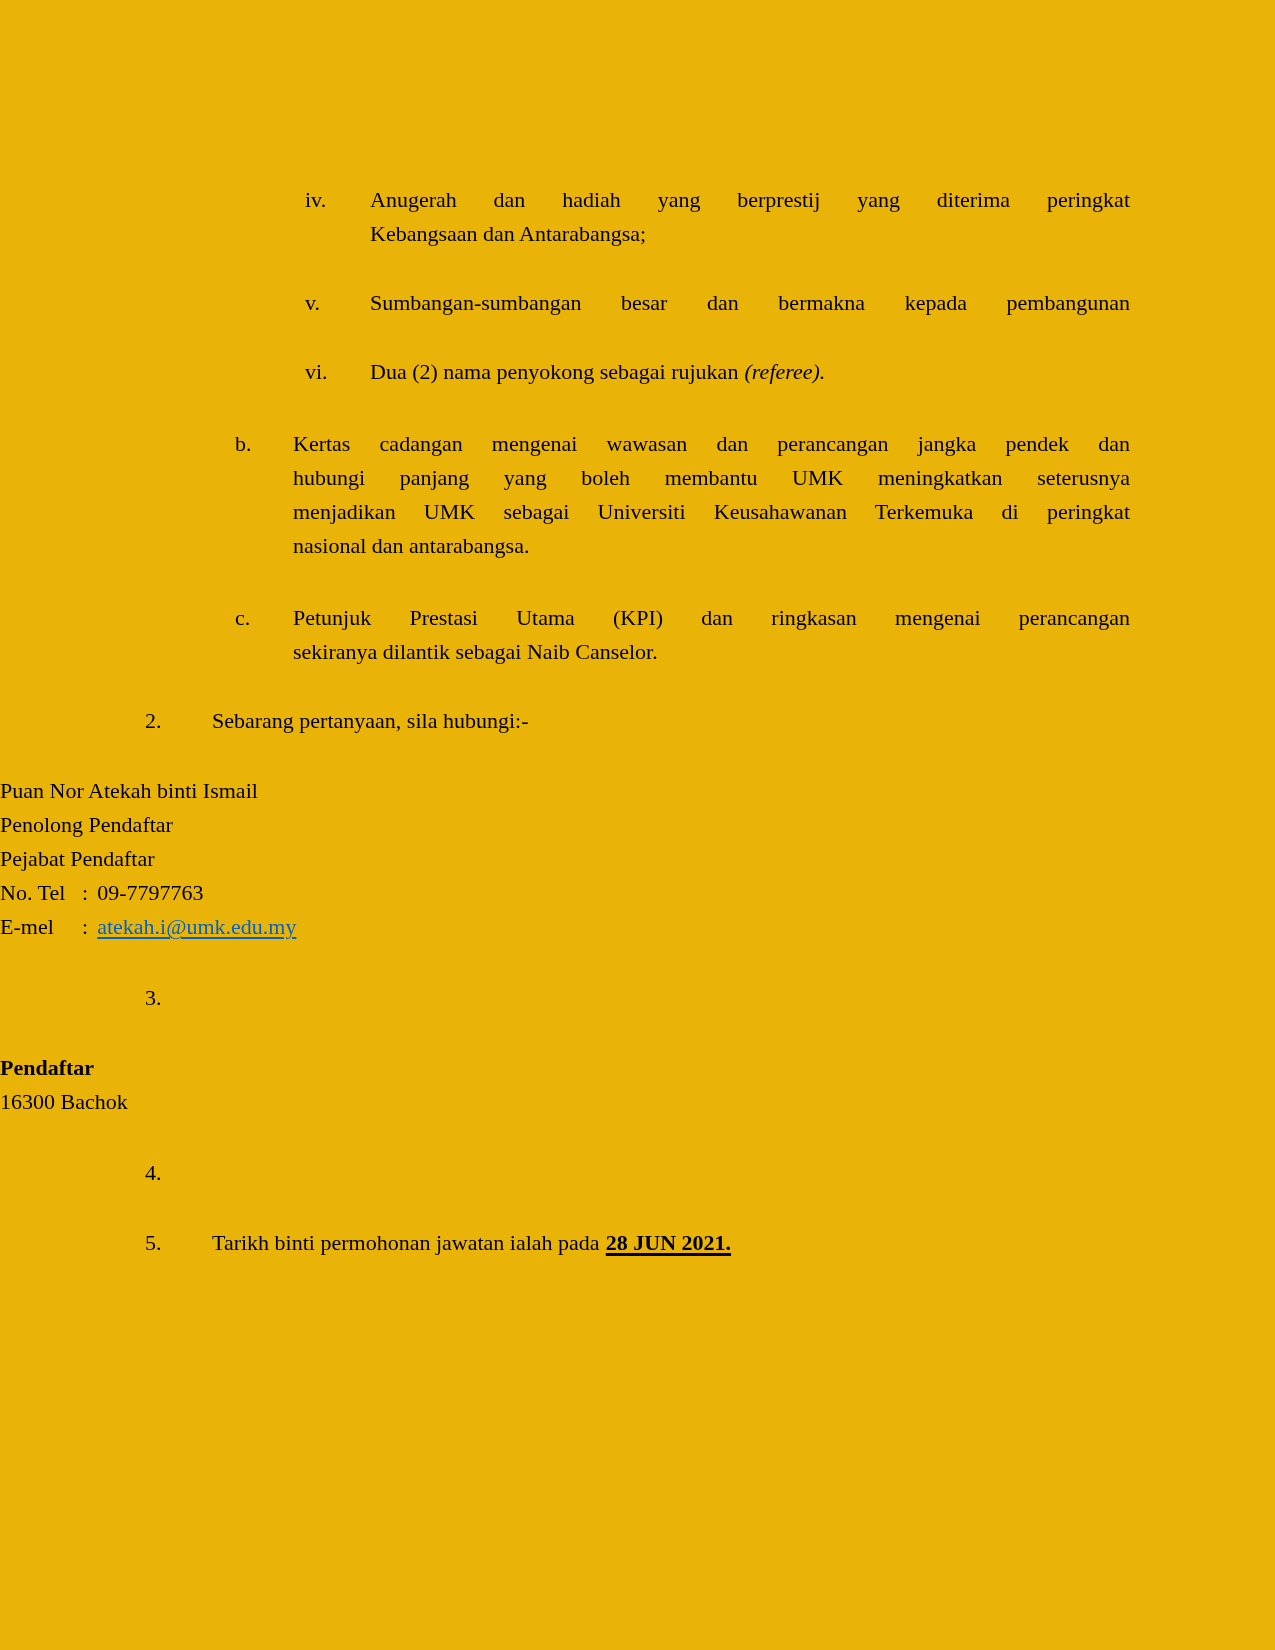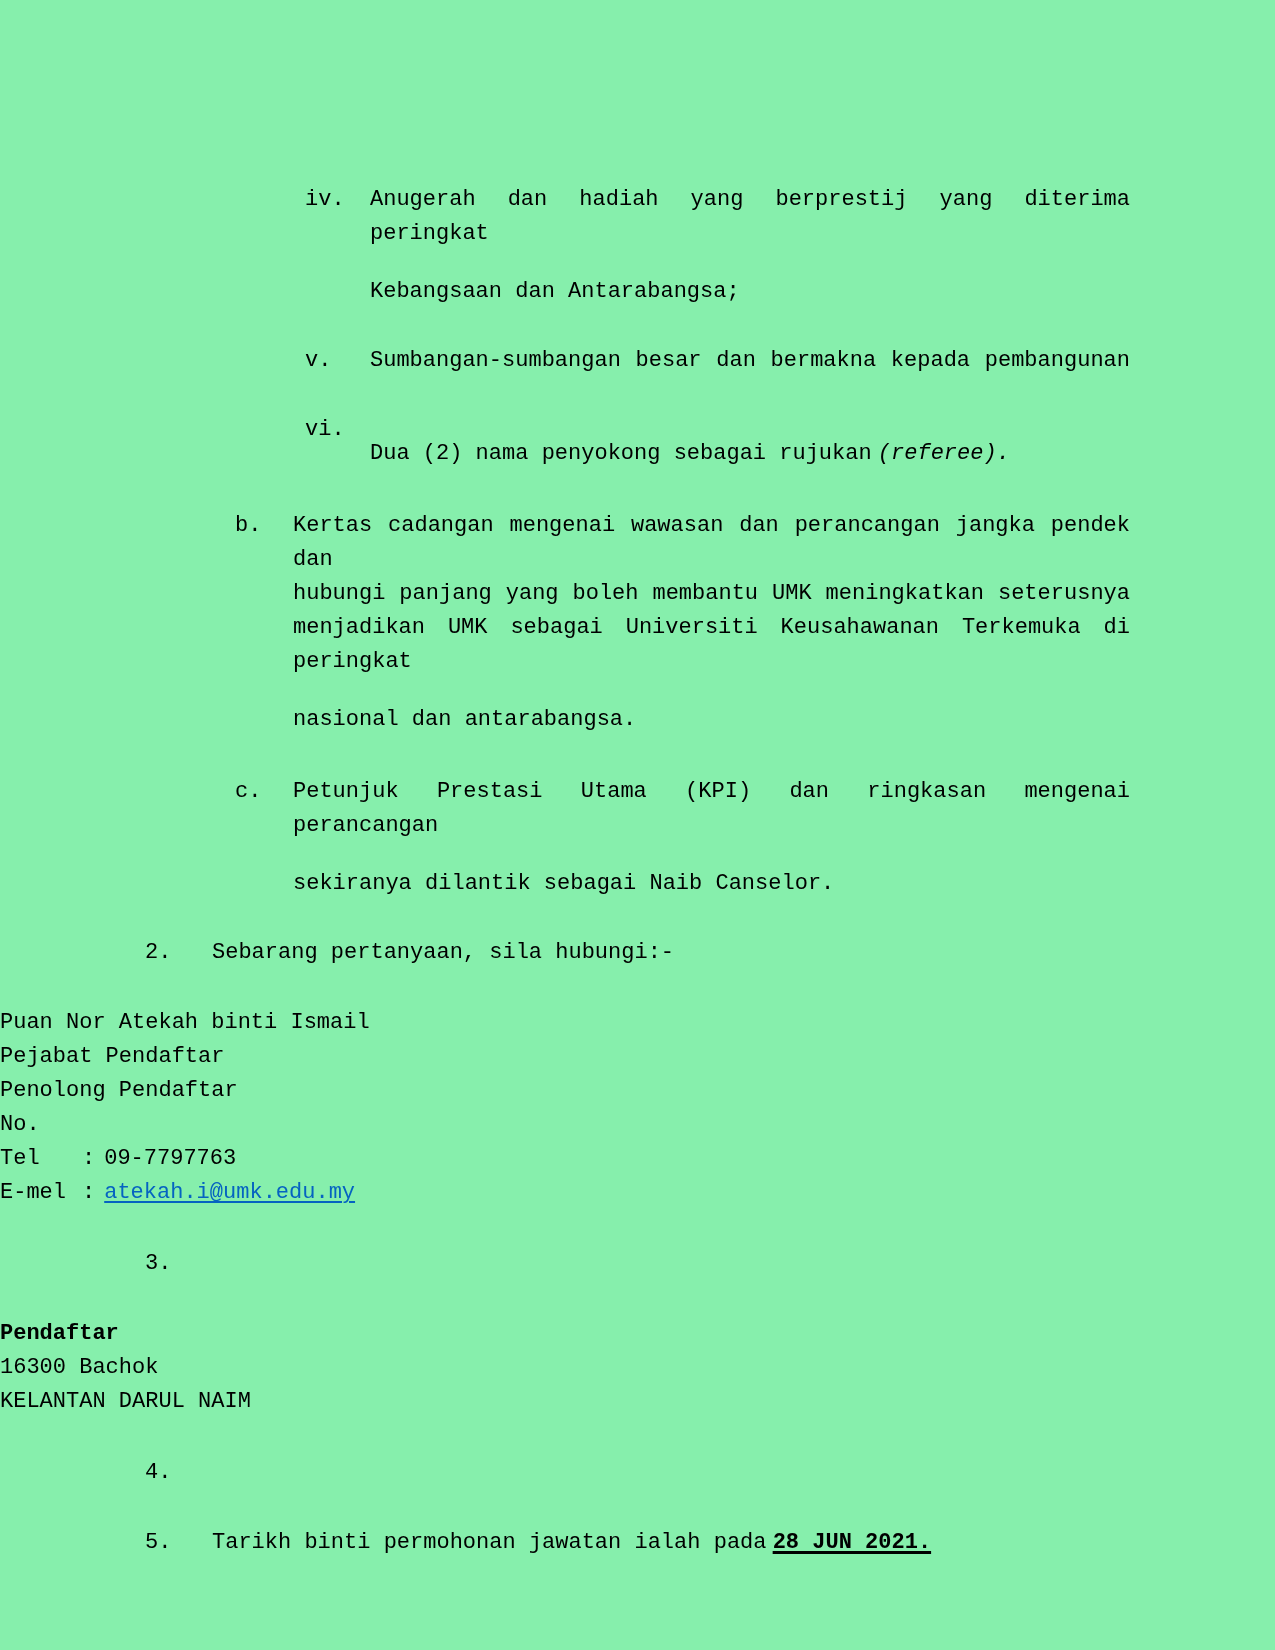--- a/index.html
+++ b/index.html
@@ -1,23 +1,23 @@
 <!DOCTYPE html>
 <html><head>
 <meta charset="utf-8">
 <style>
   html, body { margin: 0; padding: 0; background: #ffffff; }
   .page {
     position: relative;
     width: 1275px;
     height: 1650px;
-    background: #86efac;
+    background: #eab308;
     box-sizing: border-box;
     padding-top: 183px;
-    font-family: Liberation Mono, monospace;
+    font-family: Liberation Serif, serif;
     font-size: 22px;
     line-height: 34px;
     color: #000000;
     overflow: hidden;
   }
   .row { display: flex; align-items: flex-start; }
   .row .marker { flex: none; }
   .row .body { margin: 0; }
 
   .row.roman  { padding-left: 305px; }
@@ -26,21 +26,21 @@
 
   .row.letter { padding-left: 235px; }
   .row.letter .marker { width: 58px; }
   .row.letter .body   { width: 837px; }
 
   .row.num    { padding-left: 145px; }
   .row.num .marker { width: 67px; }
   .row.num .body   { width: 918px; }
 
   .jline { text-align: justify; text-align-last: justify; }
-  .lline { text-align: left; margin-top: 24px; }
+  .lline { text-align: left; }
 
   .indent-block { }
 
   .clabel { display: inline-block; width: 82px; }
   .csep   { margin-right: 9px; }
 
   .email-link {
     color: #0563c1;
     text-decoration: underline;
     text-decoration-thickness: 1.5px;
@@ -110,38 +110,37 @@
     </div>
   </div>
 
   <div class="row num mb36">
     <span class="marker">2.</span>
     <p class="body lline">Sebarang pertanyaan, sila hubungi:-</p>
   </div>
 
   <div class="indent-block mb37">
     <div>Puan Nor Atekah binti Ismail</div>
+    <div>Penolong Pendaftar</div>
     <div>Pejabat Pendaftar</div>
-    <div>Penolong Pendaftar</div>
     <div>
       <span class="clabel">No. Tel</span><span class="csep">:</span><span>09-7797763</span>
     </div>
     <div>
       <span class="clabel">E-mel</span><span class="csep">:</span><a class="email-link">atekah.i@umk.edu.my</a>
     </div>
   </div>
 
   <div class="row num mb36">
     <span class="marker">3.</span>
   </div>
 
   <div class="indent-block mb37">
     <div class="bold">Pendaftar</div>
     <div>16300 Bachok</div>
-    <div>KELANTAN DARUL NAIM</div>
   </div>
 
   <div class="row num mb36">
     <span class="marker">4.</span>
   </div>
 
   <div class="row num">
     <span class="marker">5.</span>
     <p class="body lline">
       <span>Tarikh binti permohonan jawatan ialah pada</span><strong class="deadline">28 JUN 2021.</strong>

